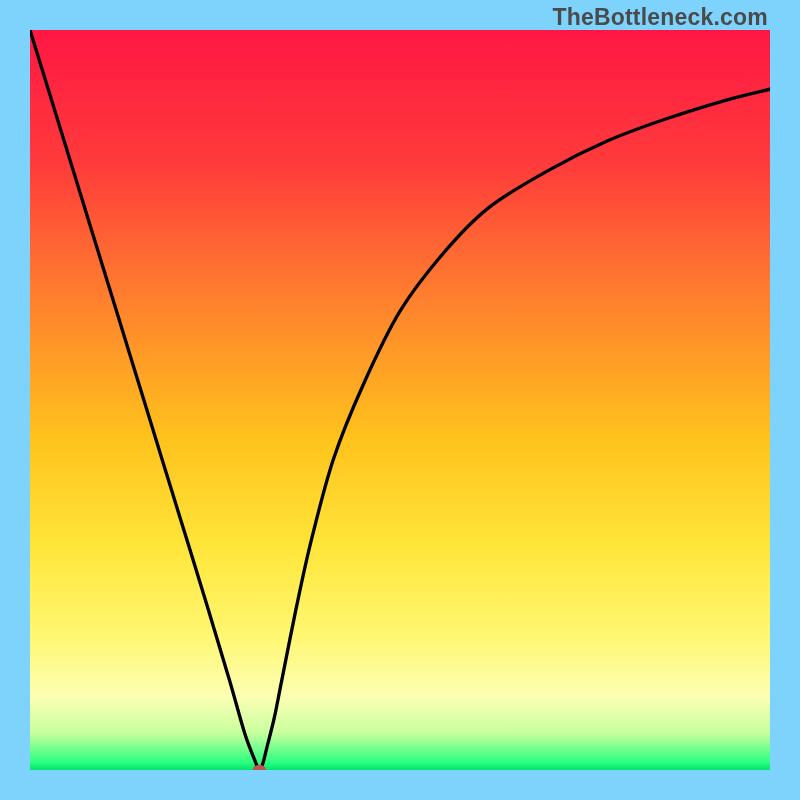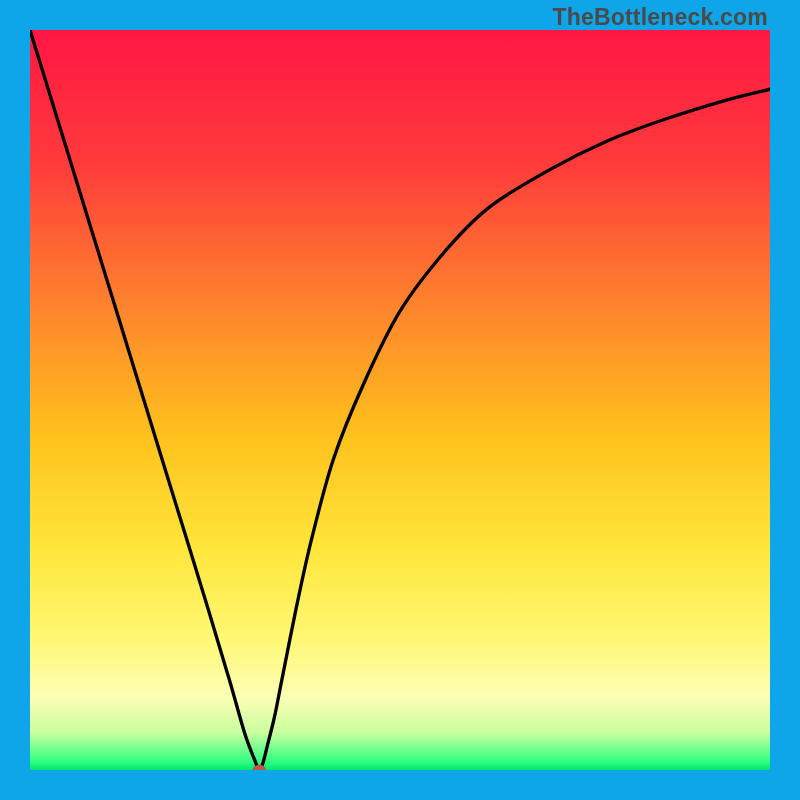--- a/index.html
+++ b/index.html
@@ -8,21 +8,21 @@
     width: 800px;
     height: 800px;
     overflow: hidden;
     font-family: Arial, Helvetica, sans-serif;
     background: #000;
   }
   .frame {
     position: relative;
     width: 800px;
     height: 800px;
-    background: #0ea5e9;
+    background: #7dd3fc;
   }
   .plot-area {
     position: absolute;
     left: 30px;
     top: 30px;
     width: 740px;
     height: 740px;
     overflow: hidden;
   }
   .gradient-bg {

